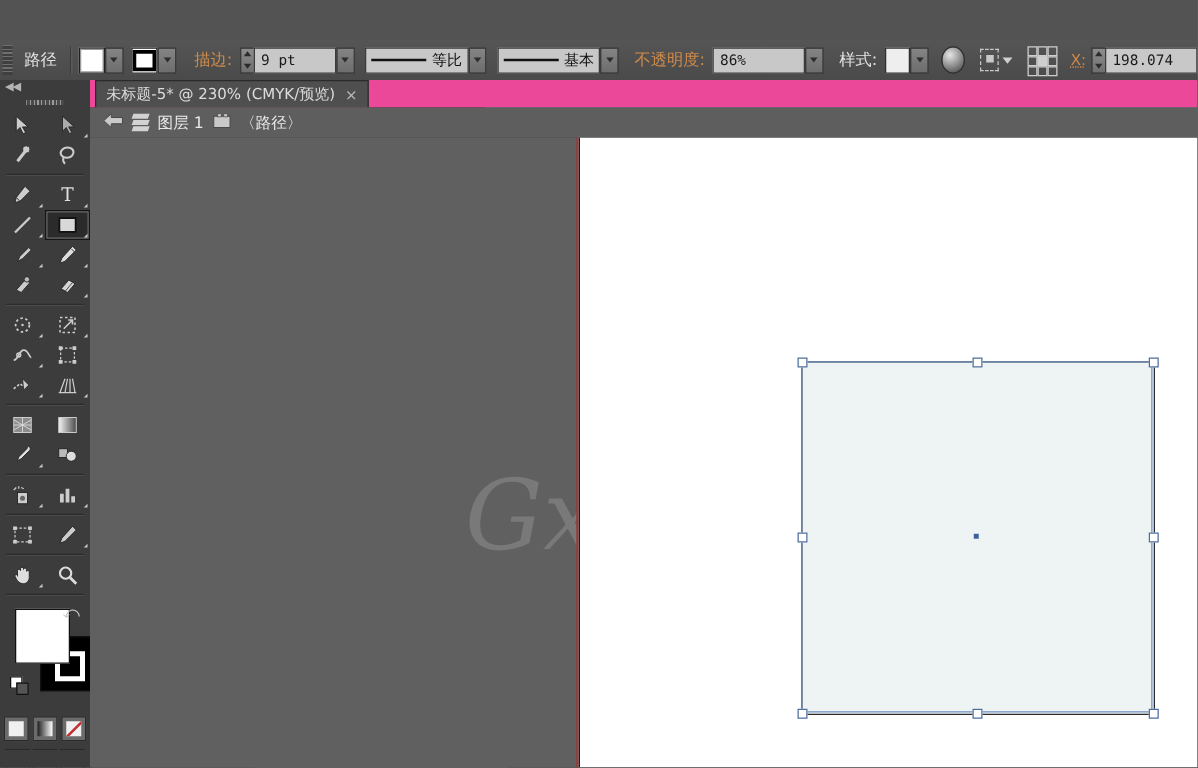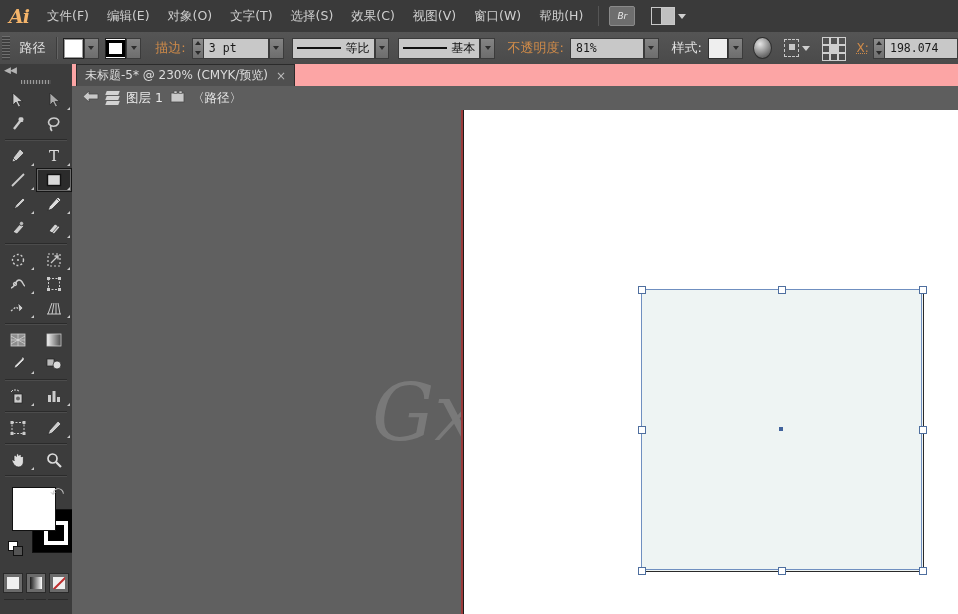--- a/index.html
+++ b/index.html
@@ -130,21 +130,21 @@
   .mode .w{width:12px;height:12px;background:#f0f0f0;}
   .mode .g{width:12px;height:12px;background:linear-gradient(to right,#1e1e1e,#fff);}
   .mode .n{width:12px;height:12px;background:#f0f0f0;position:relative;overflow:hidden;}
   .mode .n:after{content:"";position:absolute;left:-2px;top:5px;width:18px;height:2px;background:#c03030;transform:rotate(-45deg);}
   .drawmodes{display:flex;justify-content:center;gap:2px;margin-top:6px;}
   .dm{width:18px;height:16px;background:#4f4f4f;border:1px solid #2a2a2a;display:flex;align-items:center;justify-content:center;color:#c9c9c9;font-size:9px;}
 
   
   .tabbar{
     position:absolute;left:72px;top:64px;width:886px;height:22px;
-    background:#fca5a5;border-bottom:1px solid #252525;display:flex;align-items:flex-end;
+    background:#ec4899;border-bottom:1px solid #252525;display:flex;align-items:flex-end;
   }
   .doctab{
     height:21px;background:#4f4f4f;border:1px solid #2b2b2b;border-bottom:none;
     display:flex;align-items:center;padding:0 8px;gap:8px;color:#dcdcdc;font-size:12px;
     margin-left:4px;
   }
   .tabclose{color:#bbb;font-size:12px;}
 
   
   .breadcrumb{
@@ -184,41 +184,20 @@
   .centerpt{position:absolute;width:4px;height:4px;background:#40629c;}
 
   
   .bottomstrip{position:absolute;left:0;top:600px;width:72px;height:14px;background:#3c3c3c;}
 </style>
 </head>
 <body>
 
 <div class="app">
 
-  <div class="menubar">
-    <div class="ai-logo">Ai</div>
-    <div class="menu-item">文件(F)</div>
-    <div class="menu-item">编辑(E)</div>
-    <div class="menu-item">对象(O)</div>
-    <div class="menu-item">文字(T)</div>
-    <div class="menu-item">选择(S)</div>
-    <div class="menu-item">效果(C)</div>
-    <div class="menu-item">视图(V)</div>
-    <div class="menu-item">窗口(W)</div>
-    <div class="menu-item">帮助(H)</div>
-    <div class="menu-sep"></div>
-    <div class="br-btn">Br</div>
-    <div class="ws-switch">
-      <div class="ws-icon">
-          <i></i>
-          <u></u>
-        </div>
-      <div class="caret"></div>
-    </div>
-  </div>
 
   <div class="controlbar">
     <div class="grip"></div>
     <div class="cb-label">路径</div>
     <div class="cb-sep"></div>
 
     <div class="swatch-box"></div>
     <div class="dropbtn">
         <div class="caret"></div>
       </div>
@@ -229,21 +208,21 @@
     <div class="dropbtn">
         <div class="caret"></div>
       </div>
 
     <div style="width:10px"></div>
     <div class="cb-label u">描边:</div>
     <div class="spinner">
         <span class="up"></span>
         <span class="dn"></span>
       </div>
-    <div class="numfield">3 pt</div>
+    <div class="numfield">9 pt</div>
     <div class="dropbtn">
         <div class="caret"></div>
       </div>
 
     <div style="width:10px"></div>
     <div class="strokepick">
       <i></i>
       <span>等比</span>
     </div>
     <div class="dropbtn">
@@ -254,21 +233,21 @@
     <div class="strokepick">
       <i></i>
       <span>基本</span>
     </div>
     <div class="dropbtn">
         <div class="caret"></div>
       </div>
 
     <div style="width:8px"></div>
     <div class="cb-label u">不透明度:</div>
-    <div class="numfield" style="min-width:62px">81%</div>
+    <div class="numfield" style="min-width:62px">86%</div>
     <div class="dropbtn">
         <div class="caret"></div>
       </div>
 
     <div style="width:8px"></div>
     <div class="cb-label">样式:</div>
     <div class="stylebox"></div>
     <div class="dropbtn">
         <div class="caret"></div>
       </div>

